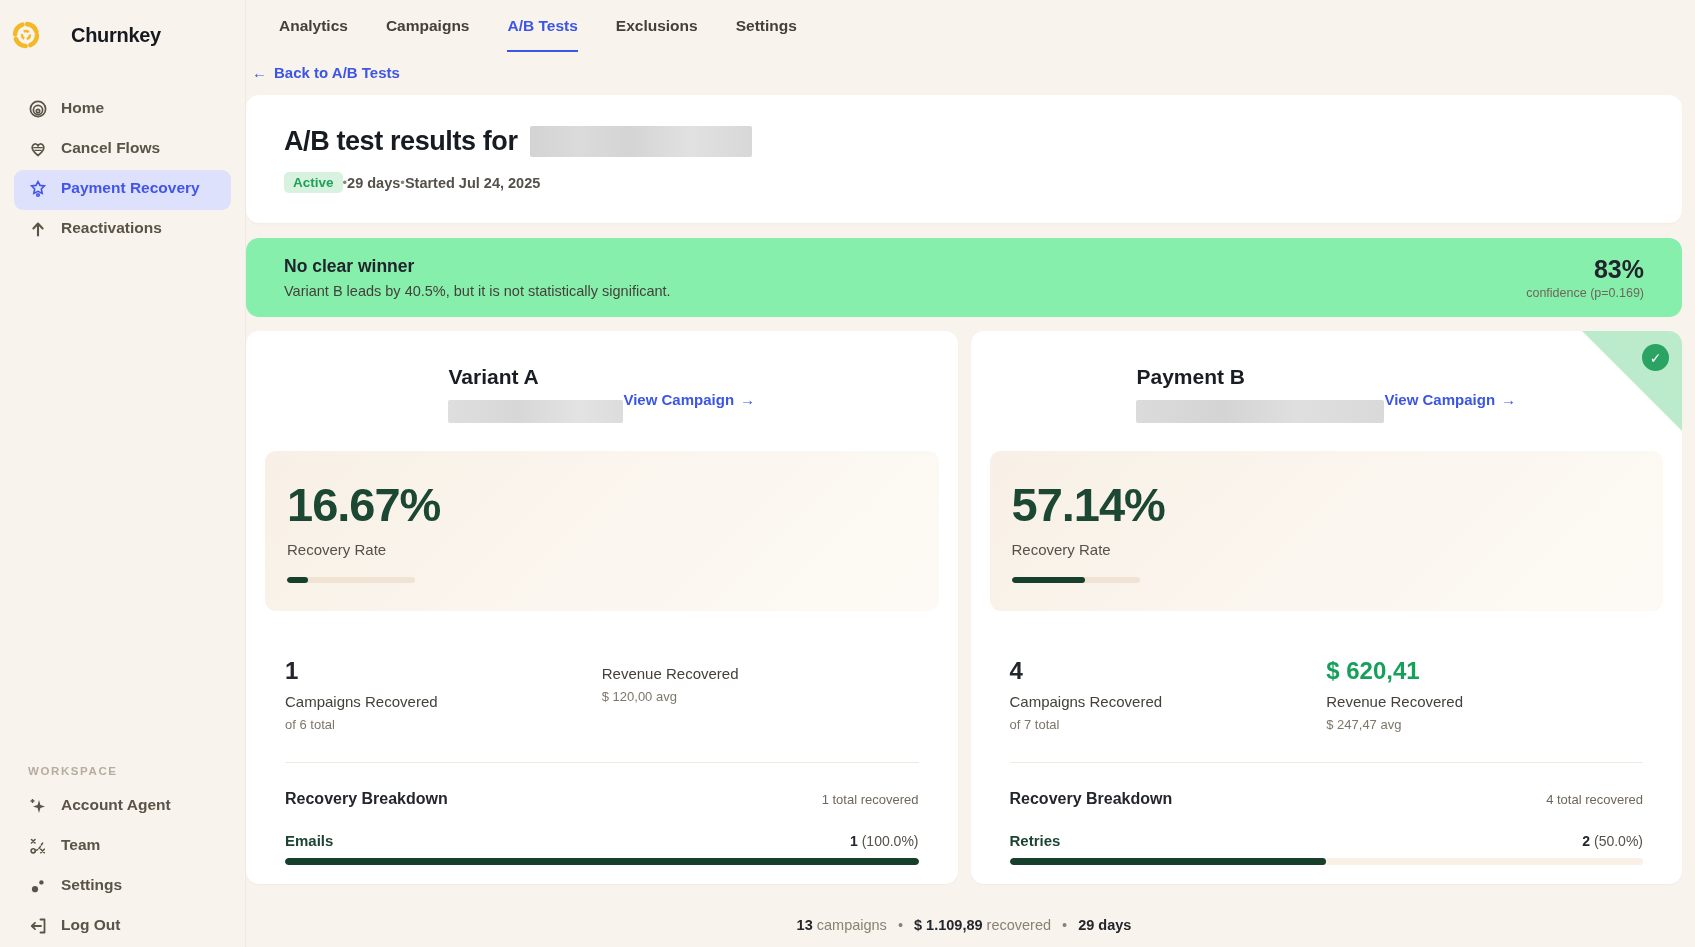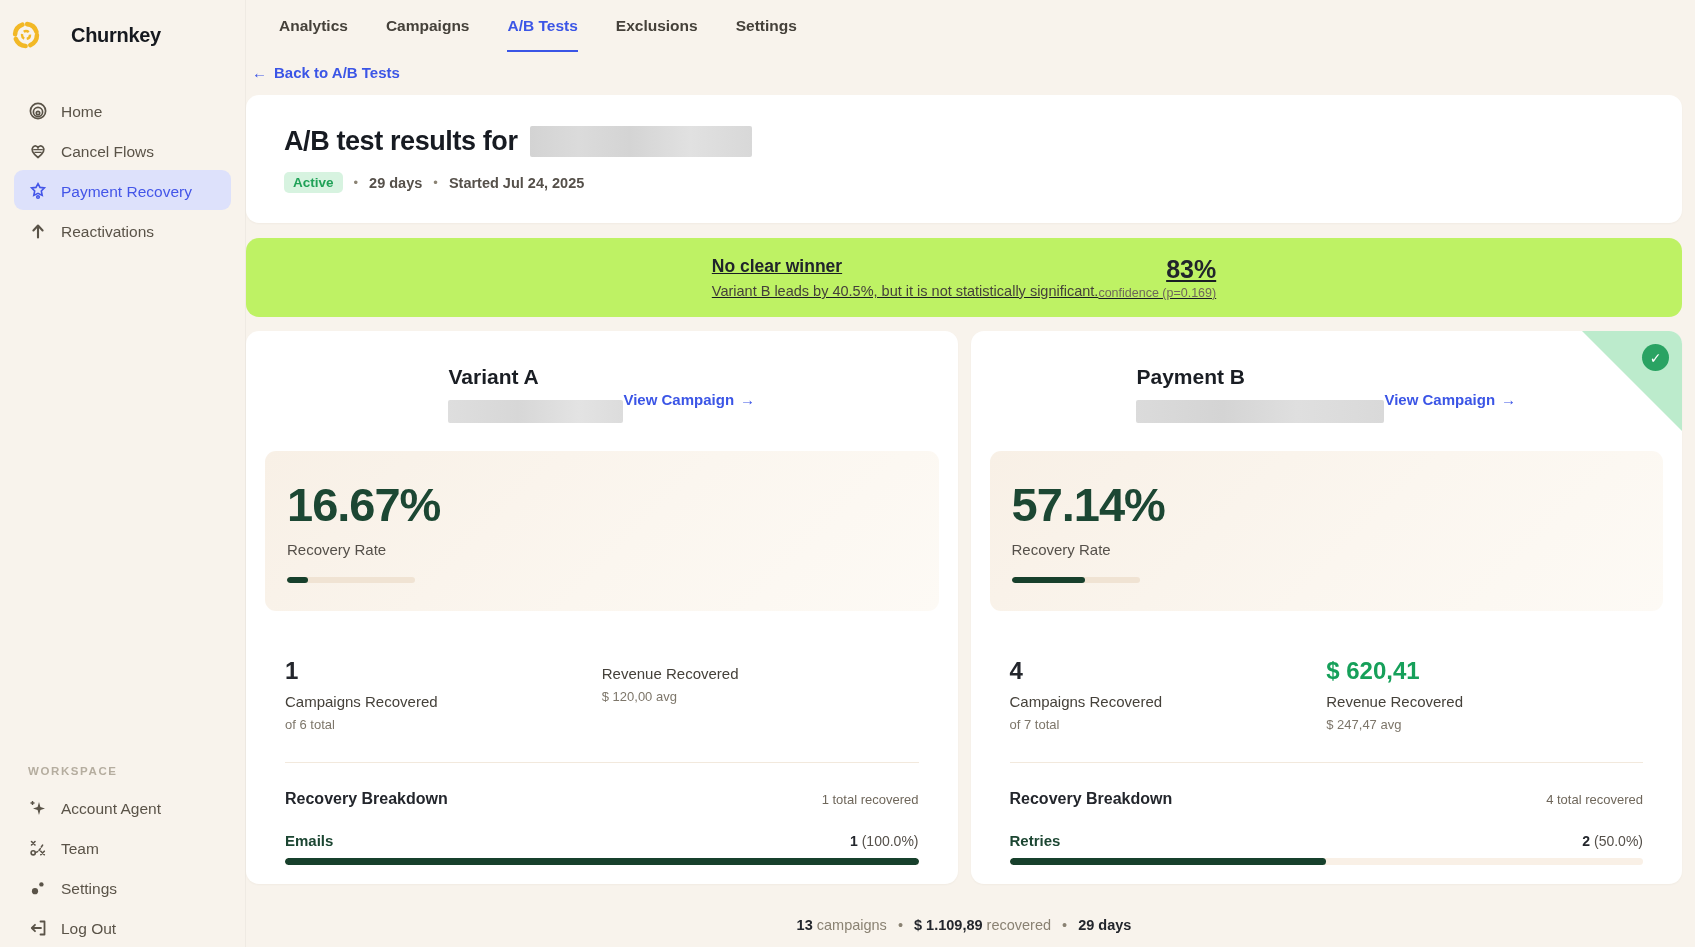--- a/index.html
+++ b/index.html
@@ -17,23 +17,23 @@
     display:flex; flex-direction:column;
     padding:18px 0 0 0;
     border-right:1px solid rgba(0,0,0,0.035);
     overflow:hidden;
   }
   .logo-row { display:flex; align-items:center; gap:28px; padding:0 9px; }
   .logo-mark { width:34px; height:34px; display:flex; align-items:center; justify-content:center; }
   .brand-name { font-size:20px; font-weight:bold; letter-spacing:-0.3px; color:#16191f; }
   .nav-list { margin-top:38px; padding:0 14px; display:flex; flex-direction:column; }
   .nav-item {
-    display:flex; align-items:flex-end; gap:13px;
+    display:flex; align-items:flex-start; gap:13px;
     padding:9px 14px; border-radius:9px;
-    font-size:15.5px; font-weight:normal; color:#5a5348;
+    font-size:15.5px; font-weight:bold; color:#5a5348;
     cursor:pointer; height:40px;
   }
   .nav-item .icon { width:20px; height:20px; display:flex; align-items:center; justify-content:center; color:#5a5348; }
   .nav-item.active { background:#dde1fb; color:#4355e8; }
   .nav-item.active .icon { color:#4355e8; }
   .sidebar-bottom { margin-top:auto; padding:0 14px 0 14px; }
   .workspace-label {
     font-size:11.5px; font-weight:bold; letter-spacing:1.6px;
     color:#b5ad9f; padding:0 14px; margin-bottom:10px;
   }
@@ -51,33 +51,32 @@
     display:inline-flex; align-items:center; gap:7px; text-decoration:none;
   }
   .header-card {
     margin-top:13px; background:#fff; border-radius:13px;
     padding:31px 38px 30px; box-shadow:0 1px 2px rgba(80,60,30,0.04);
   }
   .page-title-row { display:flex; align-items:center; }
   .page-title { font-size:27px; font-weight:bold; letter-spacing:-0.4px; color:#171b22; }
   .redact { background:linear-gradient(90deg,#d3d3d3 0%,#dbdbdb 22%,#d4d4d4 45%,#e1e1e1 72%,#d8d8d8 100%); border-radius:2px; display:inline-block; }
   .redact-title { width:222px; height:31px; margin-left:12px; }
-  .meta-row { display:flex; align-items:center; gap:11px; margin-top:15px; }
+  .meta-row { display:flex; align-items:center; margin-top:15px; }
   .badge-active {
     background:#d7f3e0; color:#1fa157; font-size:13.5px; font-weight:bold;
     padding:3px 9px; border-radius:5px;
   }
   .meta-dot { color:#8b8374; font-size:13px; }
   .meta-text { color:#55504a; font-size:14.5px; font-weight:bold; }
   
   .banner {
-    margin-top:15px; background:#bef264; border-radius:13px;
-    padding:18px 38px; display:flex; align-items:center; justify-content:center;
+    margin-top:15px; background:#86efac; border-radius:13px;
+    padding:18px 38px; display:flex; align-items:center; justify-content:space-between;
     height:79px;
-    text-decoration:underline;
   }
   .banner-title { font-size:17.5px; font-weight:bold; color:#20242b; }
   .banner-sub { font-size:14.5px; color:#45413a; margin-top:6px; }
   .banner-right { text-align:right; }
   .conf-value { font-size:25px; font-weight:bold; color:#20242b; }
   .conf-label { font-size:12.5px; color:#6f675b; margin-top:2px; }
   
   .cards-row { display:flex; gap:13px; margin-top:14px; }
   .card {
     flex:1; background:#fff; border-radius:13px; height:553px;

